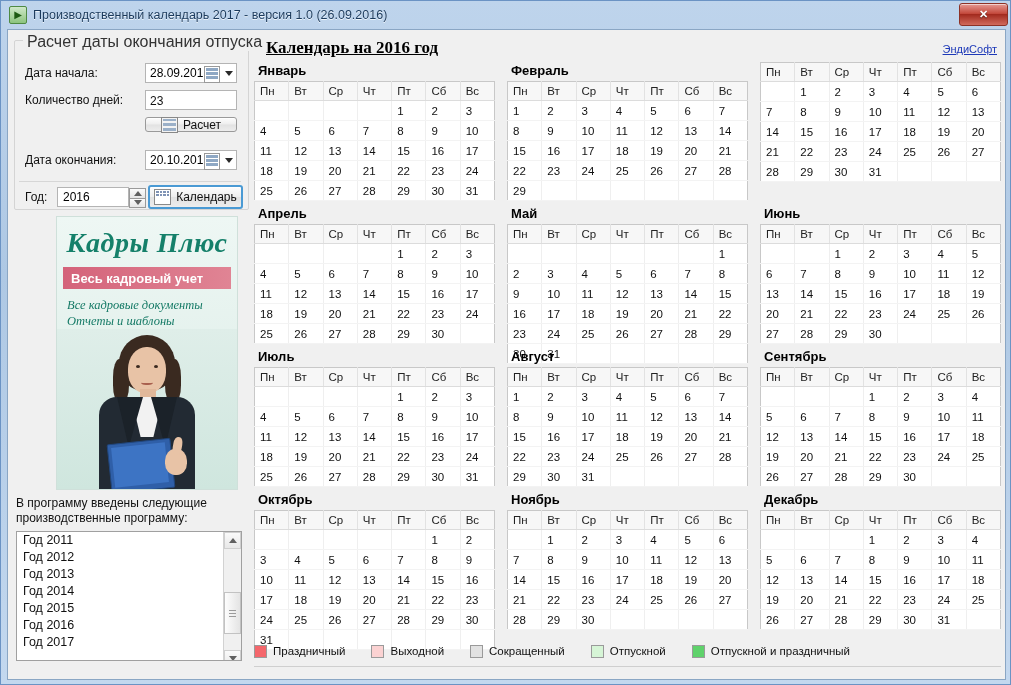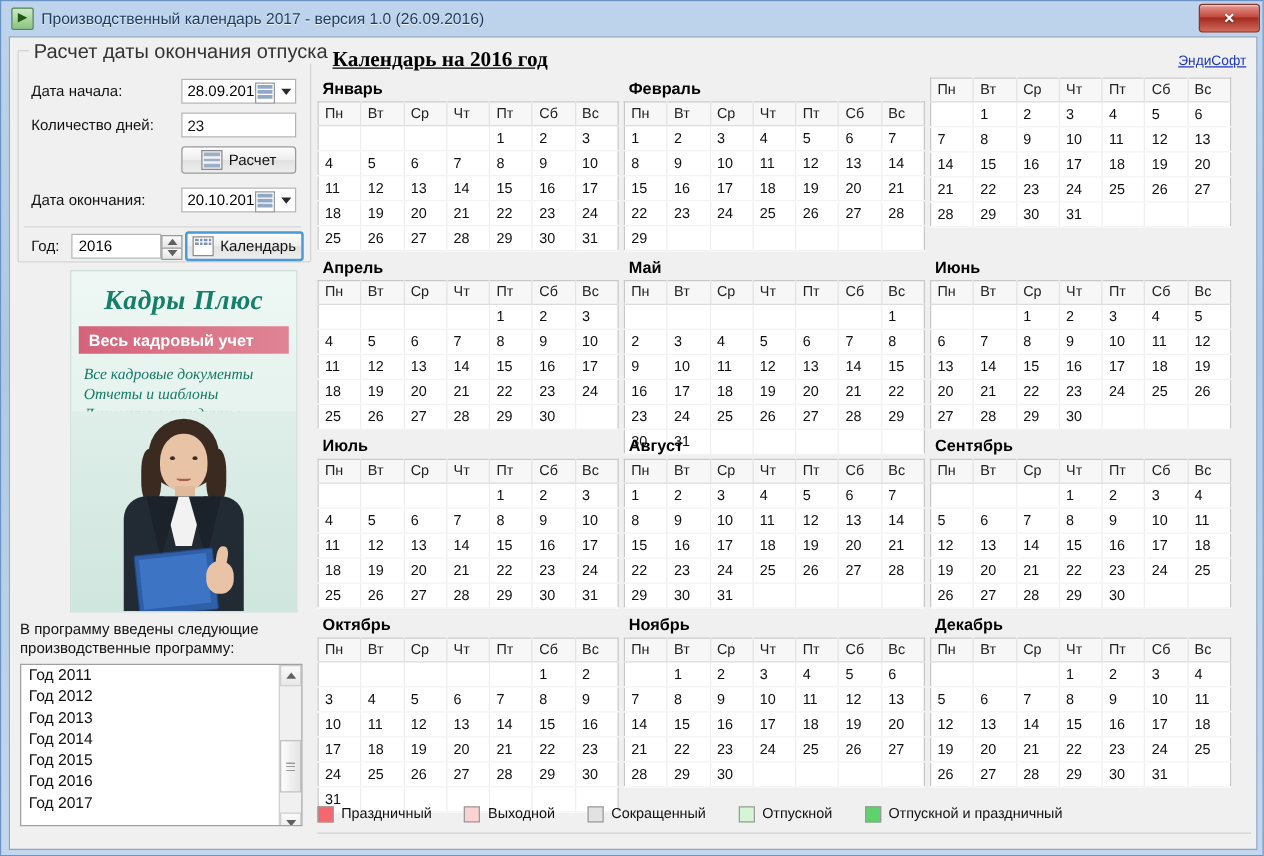--- a/index.html
+++ b/index.html
@@ -130,21 +130,21 @@
   .sep-line{position:absolute;left:4px;top:140px;width:222px;height:1px;background:#d6d6d6;}
   
   #ad{
     position:absolute;left:42px;top:182px;width:180px;height:272px;
     background:linear-gradient(to bottom,#eef7f4 0%,#e3f1ec 55%,#d9ece6 100%);
     border:1px solid #cfe0da;overflow:hidden;
   }
   #ad-title{
     text-align:center;margin-top:10px;
     font-family:"Liberation Serif", serif;
-    font-size:22px;font-weight:bold;font-style:italic;
+    font-size:28px;font-weight:bold;font-style:italic;
     color:#15806a;letter-spacing:.5px;
   }
   #ad-sub{
     margin:8px 6px 0 6px;height:22px;
     background:linear-gradient(to right,#d4637a,#e08494);
     color:#fff;font-size:13px;font-weight:bold;
     display:flex;align-items:center;padding-left:8px;
   }
   #ad-list{margin:8px 0 0 10px;}
   #ad-list div{
@@ -206,21 +206,21 @@
     font-size:17px;font-weight:bold;color:#000;
     text-decoration:underline;position:absolute;left:2px;top:0;margin-left:8px;
   }
   #vendor-link{
     position:absolute;right:2px;top:5px;font-size:11px;color:#1d39b8;
     text-decoration:underline;cursor:pointer;
   }
   #months-grid{
     position:absolute;left:0;top:28px;width:747px;height:574px;
     display:grid;grid-template-columns:repeat(3,245px);
-    grid-template-rows:repeat(4,143px);gap:0 0;
+    grid-template-rows:repeat(4,143px);gap:0 8px;
   }
   .month{position:relative;}
   .month-name{
     font-family:"Liberation Sans", sans-serif;
     font-size:13px;font-weight:bold;color:#000;
     padding-left:4px;height:19px;line-height:17px;
   }
   table.mtable{
     border-collapse:collapse;width:241px;
     background:#fff;border:1px solid #c8c8c8;
@@ -286,21 +286,21 @@
           <span class="dt-arrow"></span>
         </div>
 
         <div class="frm-row" style="left:10px;top:49px;">
           <span class="frm-label">Количество дней:</span>
         </div>
         <div class="textbox" style="position:absolute;left:130px;top:49px;width:92px;">
           <span>23</span>
         </div>
 
-        <div class="btn" style="position:absolute;left:130px;top:76px;width:92px;height:22px;">
+        <div class="btn" style="position:absolute;left:130px;top:76px;width:92px;height:15px;">
           <span class="btn-ico ico-calc">
               <i></i>
               <i></i>
               <i></i>
             </span>
           <span>Расчет</span>
         </div>
 
         <div class="frm-row" style="left:10px;top:109px;">
           <span class="frm-label">Дата окончания:</span>

